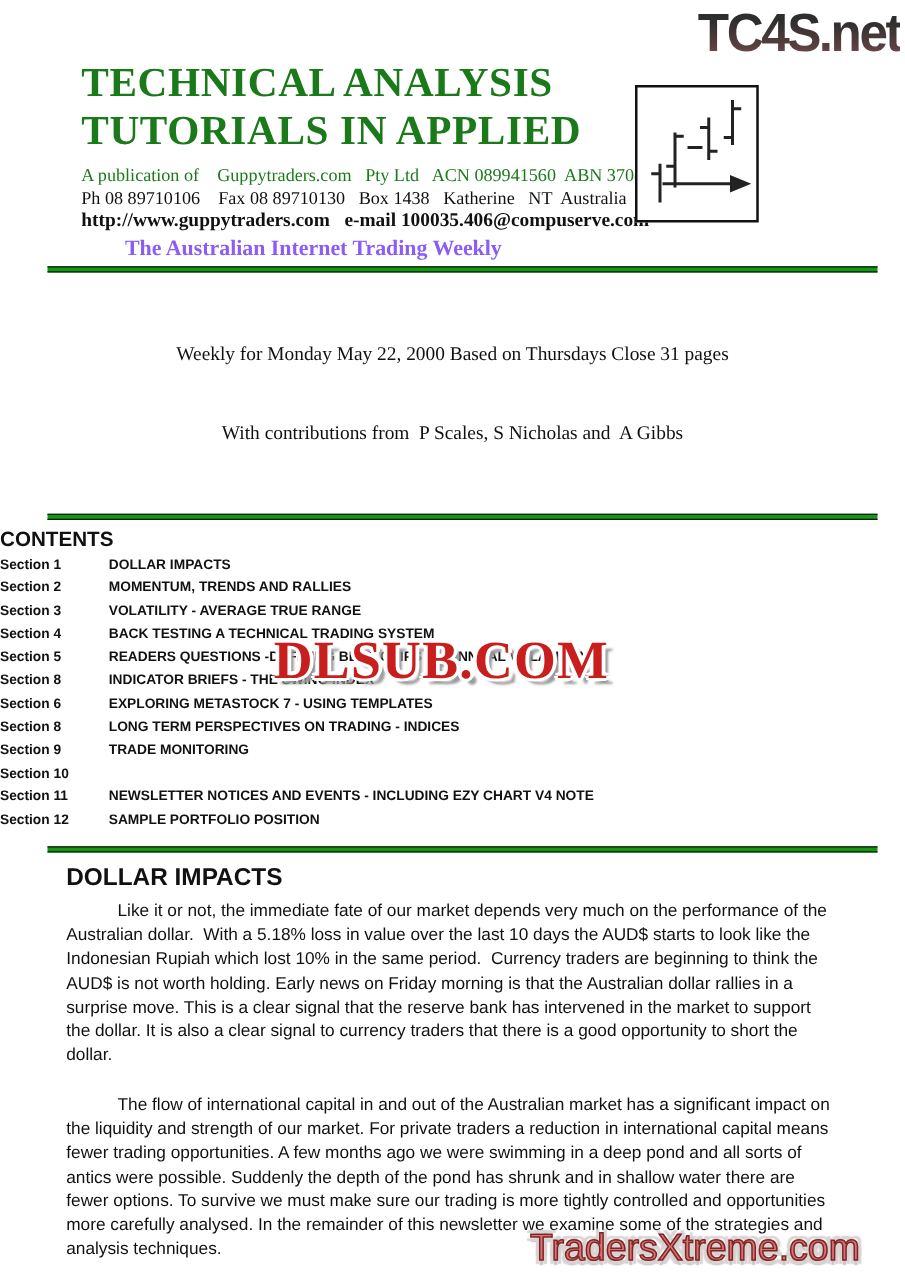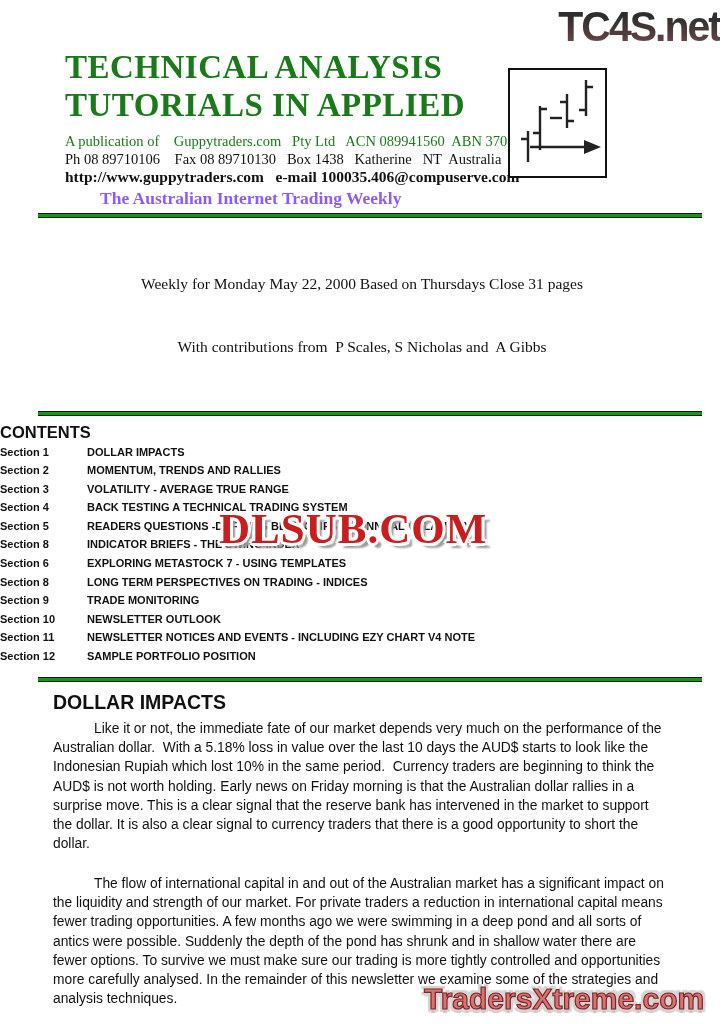--- a/index.html
+++ b/index.html
@@ -13,21 +13,21 @@
   @supports (-webkit-background-clip: text){
     .tc4s{background:linear-gradient(180deg,#2e2e2e 30%,#5a4040 72%,#8a5f5f 100%);
           -webkit-background-clip:text;-webkit-text-fill-color:transparent;}
   }
   .dlsub{position:absolute;left:219px;top:504px;font-family:"Liberation Serif",serif;
          font-weight:700;font-size:43px;letter-spacing:1px;color:#c81e1e;white-space:nowrap;
          text-shadow:-2px -2px 0 #fff,2px -2px 0 #fff,-2px 2px 0 #fff,2px 2px 0 #fff,
                      0 -3px 0 #fff,0 3px 0 #fff,-3px 0 0 #fff,3px 0 0 #fff,
                      5px 5px 2px #9a9a9a;}
   .txtreme{position:absolute;left:424px;top:982px;font-family:"Liberation Sans",sans-serif;
-           font-weight:700;font-size:30px;letter-spacing:0;color:#d97373;white-space:nowrap;
+           font-weight:400;font-size:30px;letter-spacing:0;color:#d97373;white-space:nowrap;
            -webkit-text-stroke:1.2px #7e2525;
            text-shadow:-3px -3px 1px #d9d3d3,3px -3px 1px #d9d3d3,-3px 3px 1px #d9d3d3,
                        3px 3px 1px #d9d3d3,0 4px 1px #c9c3c3;}
 
   
   .masthead{position:relative;padding:48px 0 0 65px;}
   .title{font-family:"Liberation Serif",serif;font-weight:700;font-size:33px;
          line-height:38px;color:#1a7a1a;letter-spacing:0.5px;}
   .pub{font-family:"Liberation Serif",serif;font-size:14.5px;line-height:17.5px;white-space:pre-wrap;}
   .pub.green{color:#1a7a1a;margin-top:9px;}
@@ -132,21 +132,20 @@
     <div class="toc-row">
       <span class="toc-num">Section 8</span>
       <span class="toc-title">LONG TERM PERSPECTIVES ON TRADING - INDICES</span>
     </div>
     <div class="toc-row">
       <span class="toc-num">Section 9</span>
       <span class="toc-title">TRADE MONITORING</span>
     </div>
     <div class="toc-row">
       <span class="toc-num">Section 10</span>
-      <span class="toc-title">NEWSLETTER OUTLOOK</span>
     </div>
     <div class="toc-row">
       <span class="toc-num">Section 11</span>
       <span class="toc-title">NEWSLETTER NOTICES AND EVENTS - INCLUDING EZY CHART V4 NOTE</span>
     </div>
     <div class="toc-row">
       <span class="toc-num">Section 12</span>
       <span class="toc-title">SAMPLE PORTFOLIO POSITION</span>
     </div>
   </div>

